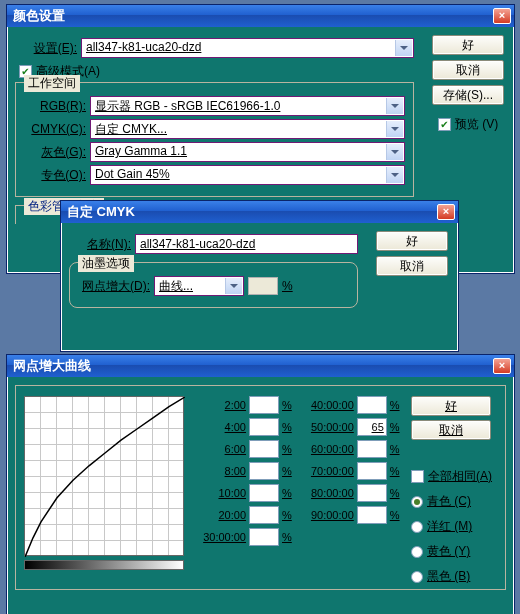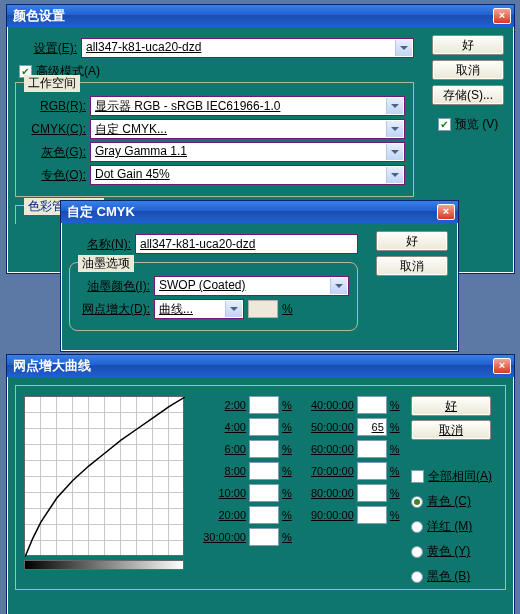--- a/index.html
+++ b/index.html
@@ -248,24 +248,20 @@
   </div>
   <div class="client" style="height:128px;">
     <div style="margin-right:92px;">
       <div class="row">
         <span class="lbl">名称(N):</span>
         <input class="textinput" value="all347-k81-uca20-dzd" style="">
       </div>
       <div class="group" style="margin-top:8px;border-radius:8px;">
         <div class="group-title">油墨选项</div>
         <div class="row">
-          <span class="lbl lbl-wide">油墨颜色(I):</span>
-          <div class="select">SWOP (Coated)</div>
-        </div>
-        <div class="row">
           <span class="lbl lbl-wide">网点增大(D):</span>
           <div class="select" style="flex:0 0 90px;">曲线...</div>
           <span class="disabledbox"></span>
           <span>%</span>
         </div>
       </div>
     </div>
     <div class="btn-col">
       <div class="btn">好</div>
       <div class="btn">取消</div>

